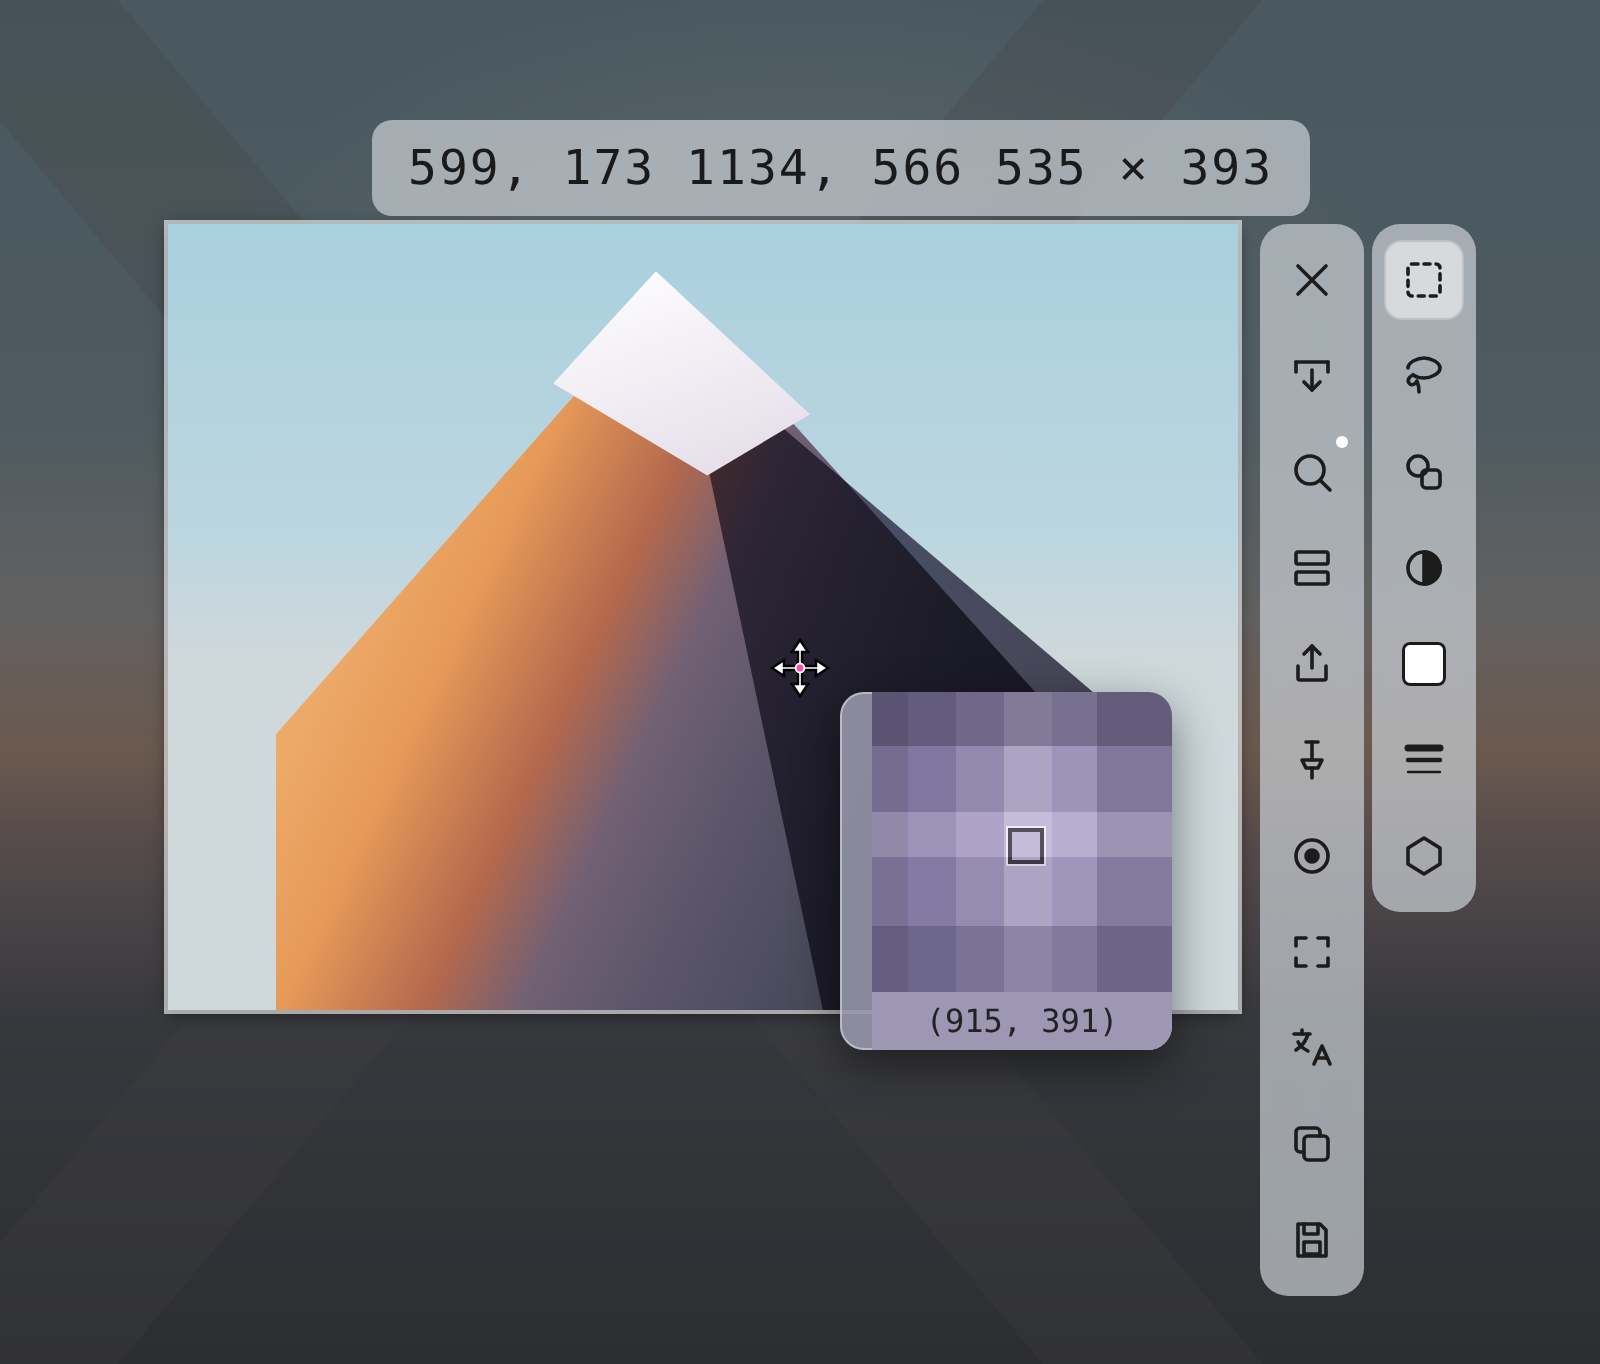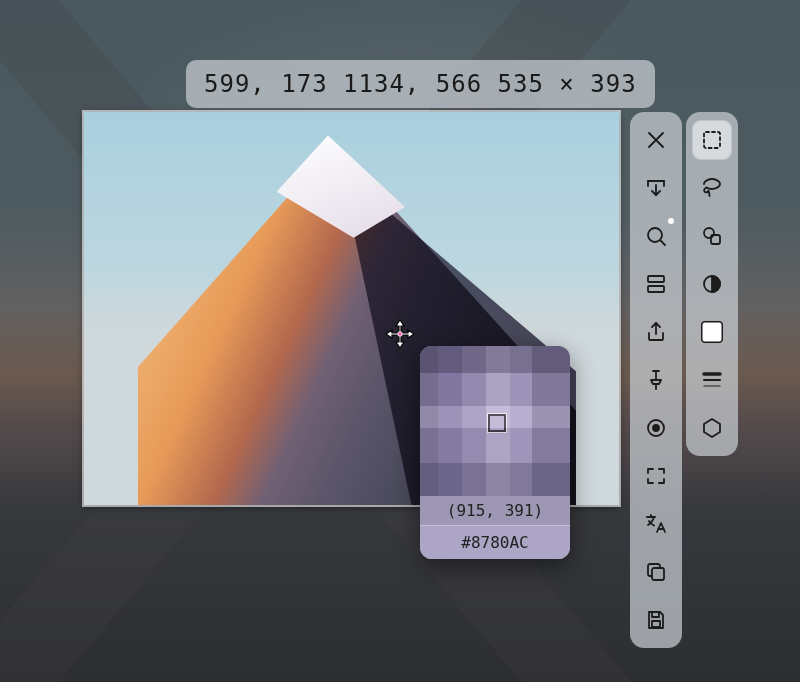--- a/index.html
+++ b/index.html
@@ -118,20 +118,21 @@
   
   .magnifier {
     position: absolute;
     left: 420px;
     top: 346px;
     width: 150px;
     border-radius: 12px;
     overflow: hidden;
     background: rgba(150,150,170,.9);
     box-shadow: 0 8px 24px rgba(0,0,0,.45), 0 0 0 1px rgba(255,255,255,.4) inset;
+    padding-left: 16px;
   }
   .magnifier .zoom {
     width: 150px;
     height: 150px;
     position: relative;
     background:
       
       linear-gradient(90deg, #6f6788 0 12%, #8077a0 12% 28%, #9b90b5 28% 44%, #bfb6d2 44% 60%, #a9a0c4 60% 75%, #7f7798 75% 100%);
     background-size: 100% 22%;
     background-repeat: repeat-y;
@@ -243,21 +244,20 @@
     </g>
     <circle cx="16" cy="16" r="2.2" fill="#ff4da6" stroke="#fff" stroke-width="1"></circle>
   </svg>
 </div>
 
 <div class="magnifier">
   <div class="zoom">
     <div class="reticle"></div>
   </div>
   <div class="coord-row">(915, 391)</div>
-  <div class="color-row">#8780AC</div>
 </div>
 
 <div class="toolbar left">
   <div class="tool-btn" title="Close">
     <svg viewBox="0 0 24 24">
         <path d="M5 5l14 14M19 5L5 19"></path>
       </svg>
   </div>
   <div class="tool-btn" title="Scrolling capture">
     <svg viewBox="0 0 24 24">

